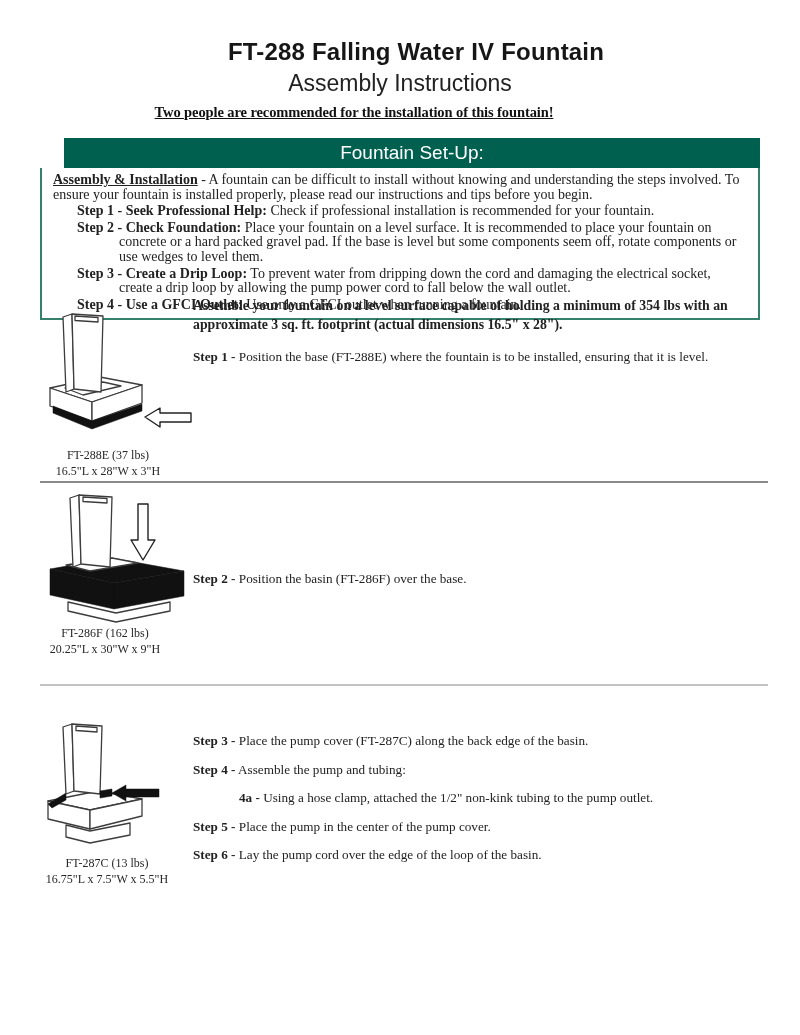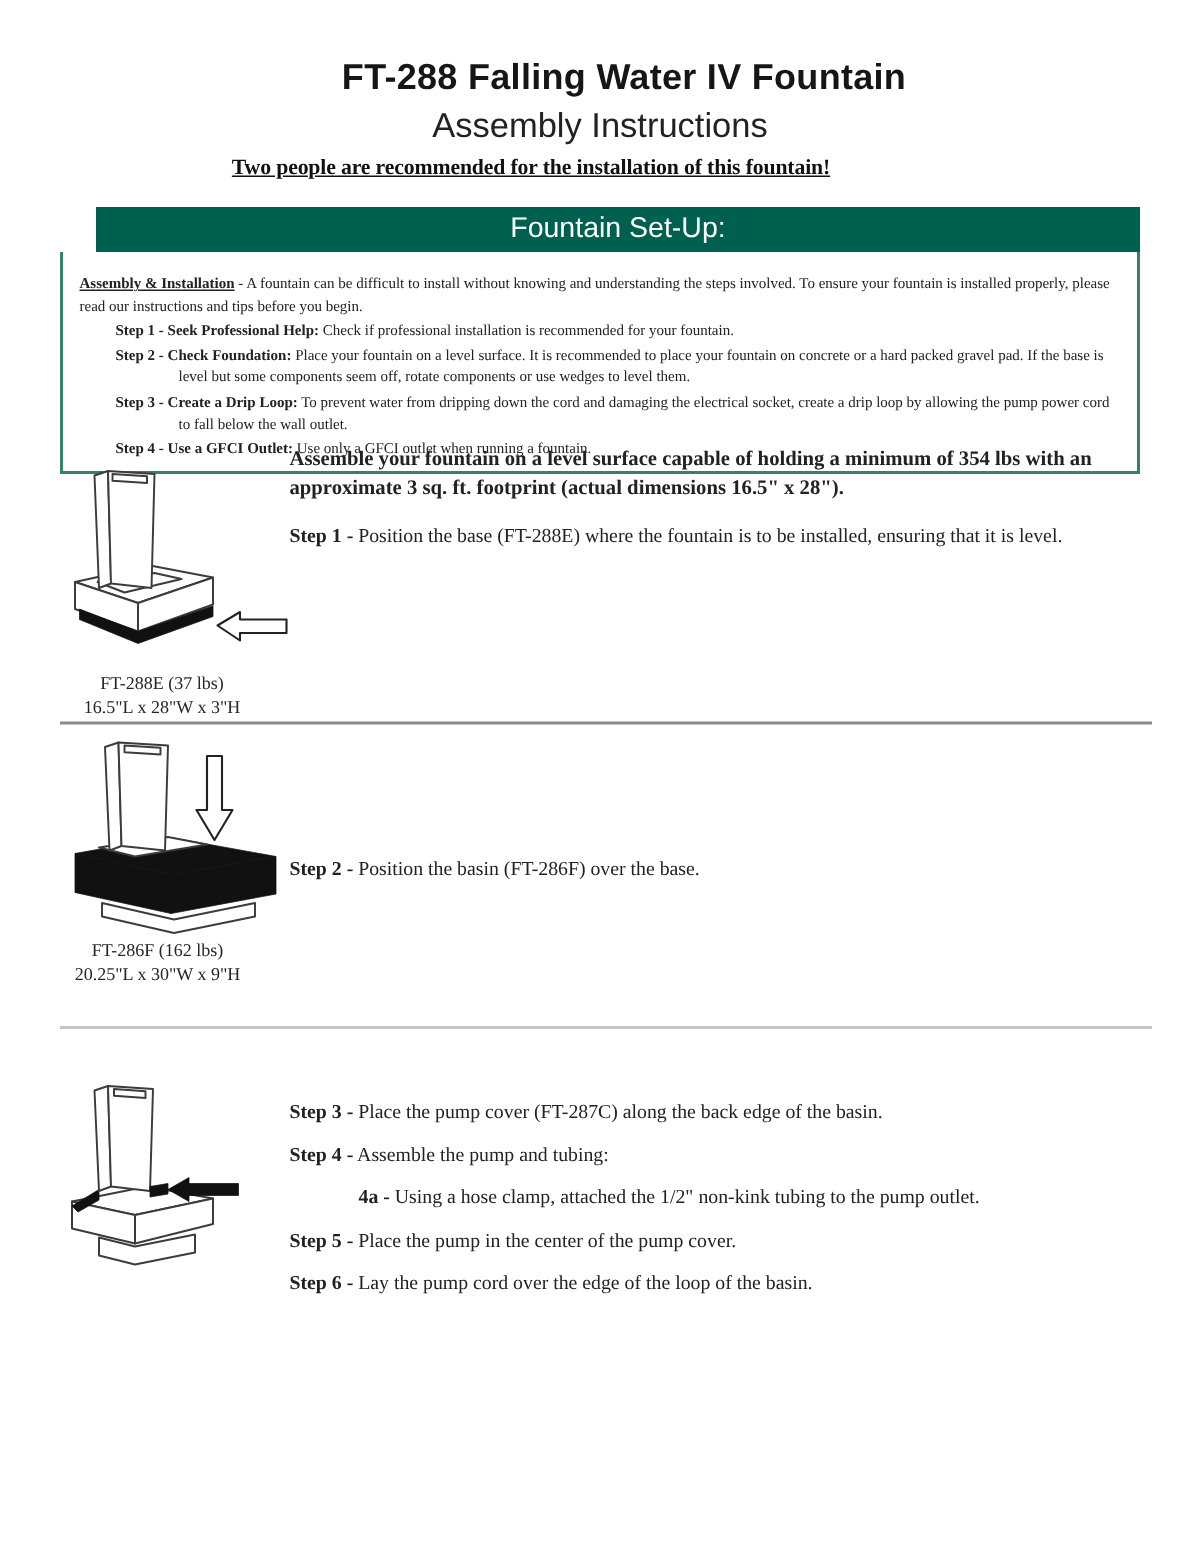--- a/index.html
+++ b/index.html
@@ -23,21 +23,21 @@
     letter-spacing:-0.1px;
   }
   .setup-box { position:absolute; left:40px; top:138px; width:720px; }
   .setup-header {
     background:#006050; color:#ffffff; text-align:center;
     font-family:"Liberation Sans", sans-serif; font-size:19px;
     height:30px; line-height:30px;margin-left:24px;
   }
   .setup-body {
     border:2px solid #35816b; border-top:none; background:#ffffff;
-    padding:15px 11px 6px 11px; font-size:10px; line-height:14.6px; color:#222;font-family:Liberation Serif, serif;
+    padding:5px 11px 6px 11px; font-size:14px; line-height:14.6px; color:#222;font-family:Liberation Serif, serif;
   }
   .setup-intro { margin:0 0 1px 0; }
   .setup-step { padding-left:66px; text-indent:-42px; margin-top:2px; }
   .b { font-weight:bold; }
   .u { text-decoration:underline; }
   .sec-text { position:absolute; left:193px; width:585px; font-size:13.2px; color:#222; }
   .sec1 { top:297px; }
   .sec1 .intro-bold { font-weight:bold; font-size:13.8px; line-height:18.5px; margin:0 0 13px 0; width:560px; }
   .step-line { margin:0; line-height:19px; }
   .sec2 { top:569px; }
@@ -170,20 +170,24 @@
       <polygon class="line-art" points="23,14 32,11 34,78 26,81"></polygon>
       <polygon class="line-art" points="32,11 62,13 60,81 34,78"></polygon>
       <polygon class="line-art" points="36,13 57,14.5 57,19 36,17.5"></polygon>
     </g>
     <polygon class="solid-black" points="60,78 72,76 72,83 60,85"></polygon>
     <g>
       <polygon class="solid-black" points="72,80 86,72 86,88"></polygon>
       <rect class="solid-black" x="86" y="76" width="33" height="8"></rect>
     </g>
   </svg>
+  <div class="caption cap3">
+    <div>FT-287C (13 lbs)</div>
+    <div>16.75"L x 7.5"W x 5.5"H</div>
+  </div>
   <div class="sec-text sec3">
     <p class="step-line">
       <span class="b">Step 3 -</span>
       <span>Place the pump cover (FT-287C) along the back edge of the basin.</span>
     </p>
     <p class="step-line">
       <span class="b">Step 4 -</span>
       <span>Assemble the pump and tubing:</span>
     </p>
     <p class="step-line step-indent">

